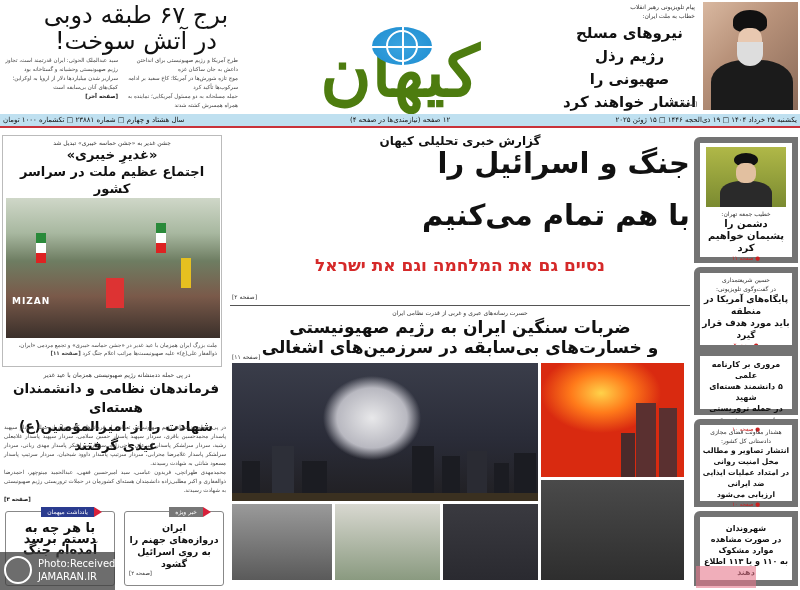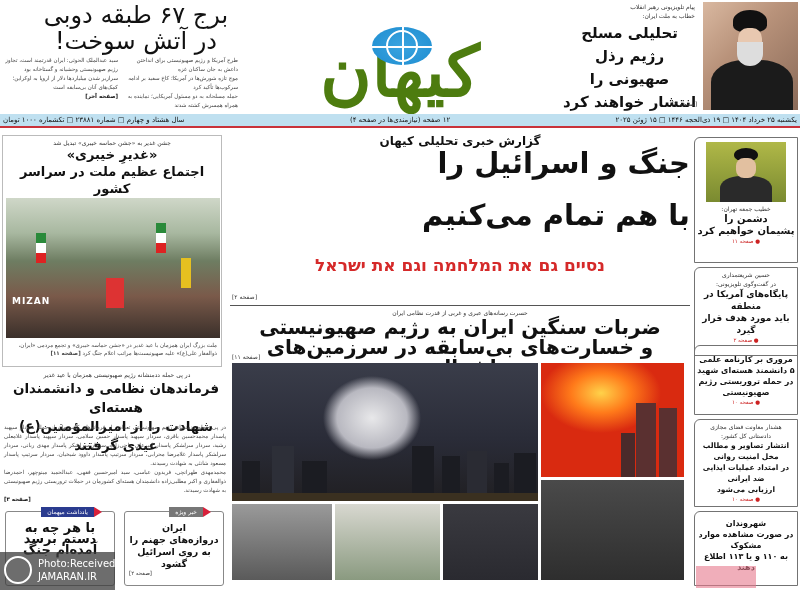--- a/index.html
+++ b/index.html
@@ -59,39 +59,39 @@
   .watermark .logo-c { position:absolute; left:4px; top:4px; width:28px; height:28px; border:2px solid #fff; border-radius:50%; }
 
   
   .center { left:230px; top:133px; width:460px; height:457px; }
   .center .kicker { position:absolute; top:1px; width:460px; text-align:center; font-size:12px; font-weight:bold; }
   .center .main { position:absolute; top:4px; width:460px; text-align:right; font-size:29px; font-weight:900; line-height:52px; letter-spacing:-1px; }
   .center .heb { position:absolute; top:122px; width:460px; text-align:center; font-size:17px; font-weight:bold; color:#d52a2a; }
   .center .ref2 { position:absolute; left:2px; top:160px; font-size:6px; color:#333; }
   .center .rule { position:absolute; left:0; right:0; top:172px; border-top:1px solid #555; }
   .center .sk { position:absolute; top:176px; width:460px; text-align:center; font-size:6px; color:#333; }
-  .center .sub { position:absolute; top:184px; width:460px; text-align:center; font-size:20px; font-weight:bold; line-height:20px; }
+  .center .sub { position:absolute; top:184px; width:460px; text-align:center; font-size:17px; font-weight:bold; line-height:20px; }
   .center .ref3 { position:absolute; left:2px; top:220px; font-size:6px; color:#333; }
   .photos { position:absolute; left:2px; top:230px; width:455px; height:220px; }
   .ph { position:absolute; overflow:hidden; }
   .ph.big { left:0; top:0; width:306px; height:138px;
     background: radial-gradient(ellipse 70px 60px at 140px 55px,#e8e8ea 0%,#b8b8c0 50%,transparent 70%),
                 linear-gradient(180deg,#3a3d4a 0%,#2a2c38 55%,#201f22 100%); }
   .ph.big .bld { position:absolute; bottom:0; background:#1b1c22; }
   .ph.fire { left:309px; top:0; width:143px; height:114px;
     background: radial-gradient(ellipse 60px 40px at 60px 30px,#ffd24a 0%,#ff7a1a 50%,#d92a10 100%); }
   .ph.fire .tw { position:absolute; background:#5a3030; }
   .ph.dark { left:309px; top:117px; width:143px; height:100px; background: linear-gradient(180deg,#4a4a4a 0%,#2e2e2e 100%); }
   .ph.r1 { left:0; top:141px; width:100px; height:76px; background: linear-gradient(180deg,#9a9a9a 0%,#5a5a5a 100%); }
   .ph.r2 { left:103px; top:141px; width:105px; height:76px; background: linear-gradient(180deg,#d8d8d0 0%,#8a9a80 100%); }
   .ph.r3 { left:211px; top:141px; width:95px; height:76px; background: linear-gradient(180deg,#3a3a40 0%,#2a2a30 100%); }
 
   
   .rightcol { left:692px; top:133px; width:108px; height:457px; }
-  .rbox { position:absolute; left:2px; width:104px; border:1px solid #737373; border-radius:6px 0 0 0; text-align:center; padding:2px; }
+  .rbox { position:absolute; left:2px; width:104px; border:6px solid #737373; border-radius:6px 0 0 0; text-align:center; padding:2px; }
   .rbox .pic { width:80px; height:60px; margin:2px auto; background: linear-gradient(180deg,#b0b848 0%,#7a8a30 100%); position:relative; overflow:hidden; }
   .rbox .pic .t { position:absolute; left:28px; top:6px; width:24px; height:14px; background:#111; border-radius:50%; }
   .rbox .pic .f { position:absolute; left:30px; top:16px; width:20px; height:20px; background:#e2c0a0; border-radius:40%; }
   .rbox .pic .r { position:absolute; left:14px; top:34px; width:52px; height:30px; background:#2a2a2a; border-radius:40% 40% 0 0; }
   .rbox .k { font-size:6px; color:#333; line-height:9px; }
   .rbox .h { font-size:9px; font-weight:bold; line-height:12px; }
   .rbox .p { font-size:5.5px; color:#c22; margin-top:1px; }
   .stamp { position:absolute; left:4px; top:433px; width:60px; height:22px; background:rgba(230,120,140,0.6); }
 </style>
 </head>
@@ -102,21 +102,21 @@
     <div class="robe"></div>
       <div class="turban"></div>
       <div class="face"></div>
       <div class="beard"></div>
   </div>
   <div class="kicker">
     <div>پیام تلویزیونی رهبر انقلاب</div>
     <div>خطاب به ملت ایران:</div>
   </div>
   <div class="head">
-    <div>تحلیلی مسلح</div>
+    <div>نیروهای مسلح</div>
     <div>رژیم رذل صهیونی را</div>
     <div>انتشار خواهند کرد</div>
   </div>
   <div class="ref">[صفحه ۳]</div>
 </div>
 
 <div class="abs logo">
   <div class="word">کیهان</div>
   <div class="globe">
       <div class="gl"></div>

